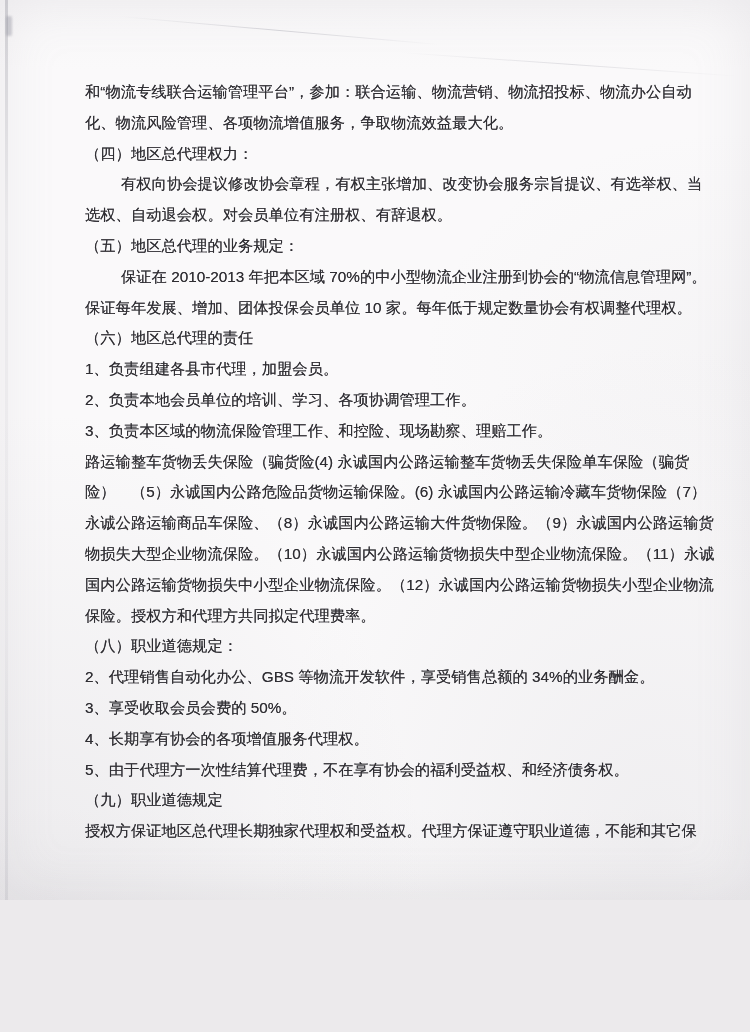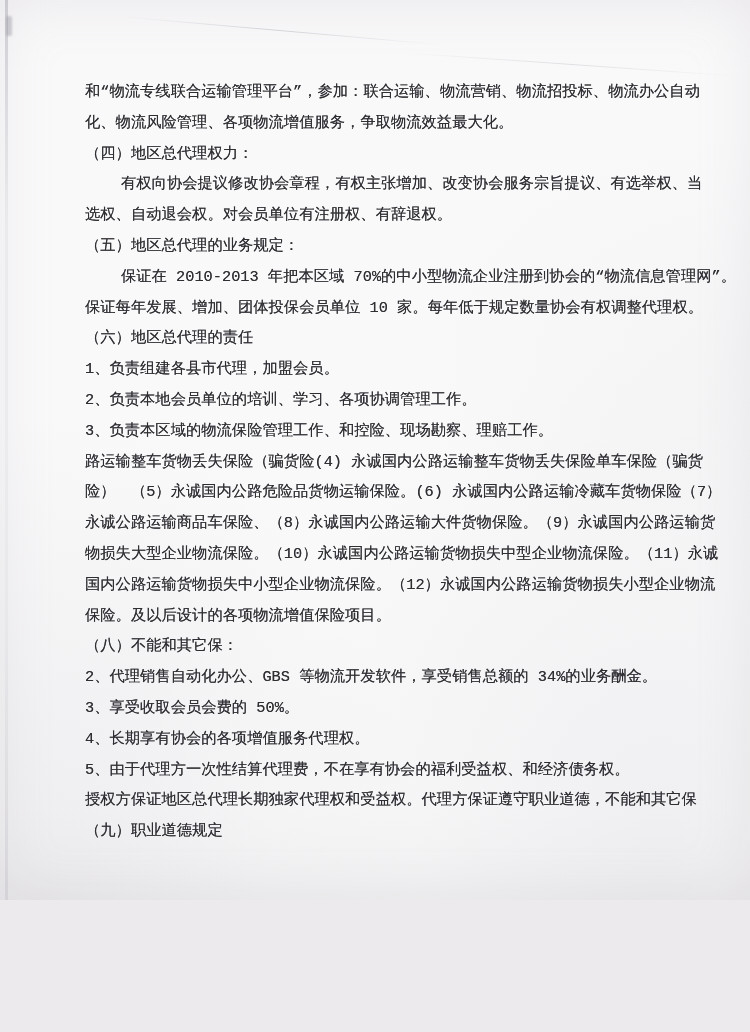--- a/index.html
+++ b/index.html
@@ -14,21 +14,21 @@
     position: relative;
     width: 750px;
     height: 900px;
     overflow: hidden;
     background:
       radial-gradient(ellipse at 88% 94%, rgba(198,196,202,0.20), transparent 42%),
       radial-gradient(ellipse at 6% 99%, rgba(192,190,196,0.22), transparent 38%),
       radial-gradient(ellipse at 98% 40%, rgba(205,203,208,0.10), transparent 30%),
       linear-gradient(180deg, #f8f7f8 0%, #faf9fa 8%, #faf9fa 90%, #f5f4f5 100%);
     box-shadow: inset 0 0 55px rgba(160,158,165,0.16);
-    font-family: Liberation Mono, monospace;
+    font-family: Liberation Sans, sans-serif;
   }
   
   .edge-left {
     position: absolute;
     left: 5px; top: 0;
     width: 3px; height: 100%;
     background: linear-gradient(180deg,
       rgba(140,140,150,0.35) 0%,
       rgba(180,180,188,0.14) 25%,
       rgba(180,180,188,0.10) 70%,
@@ -104,24 +104,24 @@
       <div class="line">保证每年发展、增加、团体投保会员单位 10 家。每年低于规定数量协会有权调整代理权。</div>
       <div class="line">（六）地区总代理的责任</div>
       <div class="line">1、负责组建各县市代理，加盟会员。</div>
       <div class="line">2、负责本地会员单位的培训、学习、各项协调管理工作。</div>
       <div class="line">3、负责本区域的物流保险管理工作、和控险、现场勘察、理赔工作。</div>
       <div class="line">路运输整车货物丢失保险（骗货险(4) 永诚国内公路运输整车货物丢失保险单车保险（骗货</div>
       <div class="line">险）　（5）永诚国内公路危险品货物运输保险。(6) 永诚国内公路运输冷藏车货物保险（7）</div>
       <div class="line">永诚公路运输商品车保险、（8）永诚国内公路运输大件货物保险。（9）永诚国内公路运输货</div>
       <div class="line">物损失大型企业物流保险。（10）永诚国内公路运输货物损失中型企业物流保险。（11）永诚</div>
       <div class="line">国内公路运输货物损失中小型企业物流保险。（12）永诚国内公路运输货物损失小型企业物流</div>
-      <div class="line">保险。及以后设计的各项物流增值保险项目。</div>
-      <div class="line">（八）不能和其它保：</div>
+      <div class="line">保险。授权方和代理方共同拟定代理费率。</div>
+      <div class="line">（八）职业道德规定：</div>
       <div class="line">2、代理销售自动化办公、GBS 等物流开发软件，享受销售总额的 34%的业务酬金。</div>
       <div class="line">3、享受收取会员会费的 50%。</div>
       <div class="line">4、长期享有协会的各项增值服务代理权。</div>
       <div class="line">5、由于代理方一次性结算代理费，不在享有协会的福利受益权、和经济债务权。</div>
+      <div class="line">（九）职业道德规定</div>
       <div class="line">授权方保证地区总代理长期独家代理权和受益权。代理方保证遵守职业道德，不能和其它保</div>
-      <div class="line">（九）职业道德规定</div>
     </div>
 
   <div class="footer">第 2 页 共 3 页</div>
 </div>
 
 </body></html>

